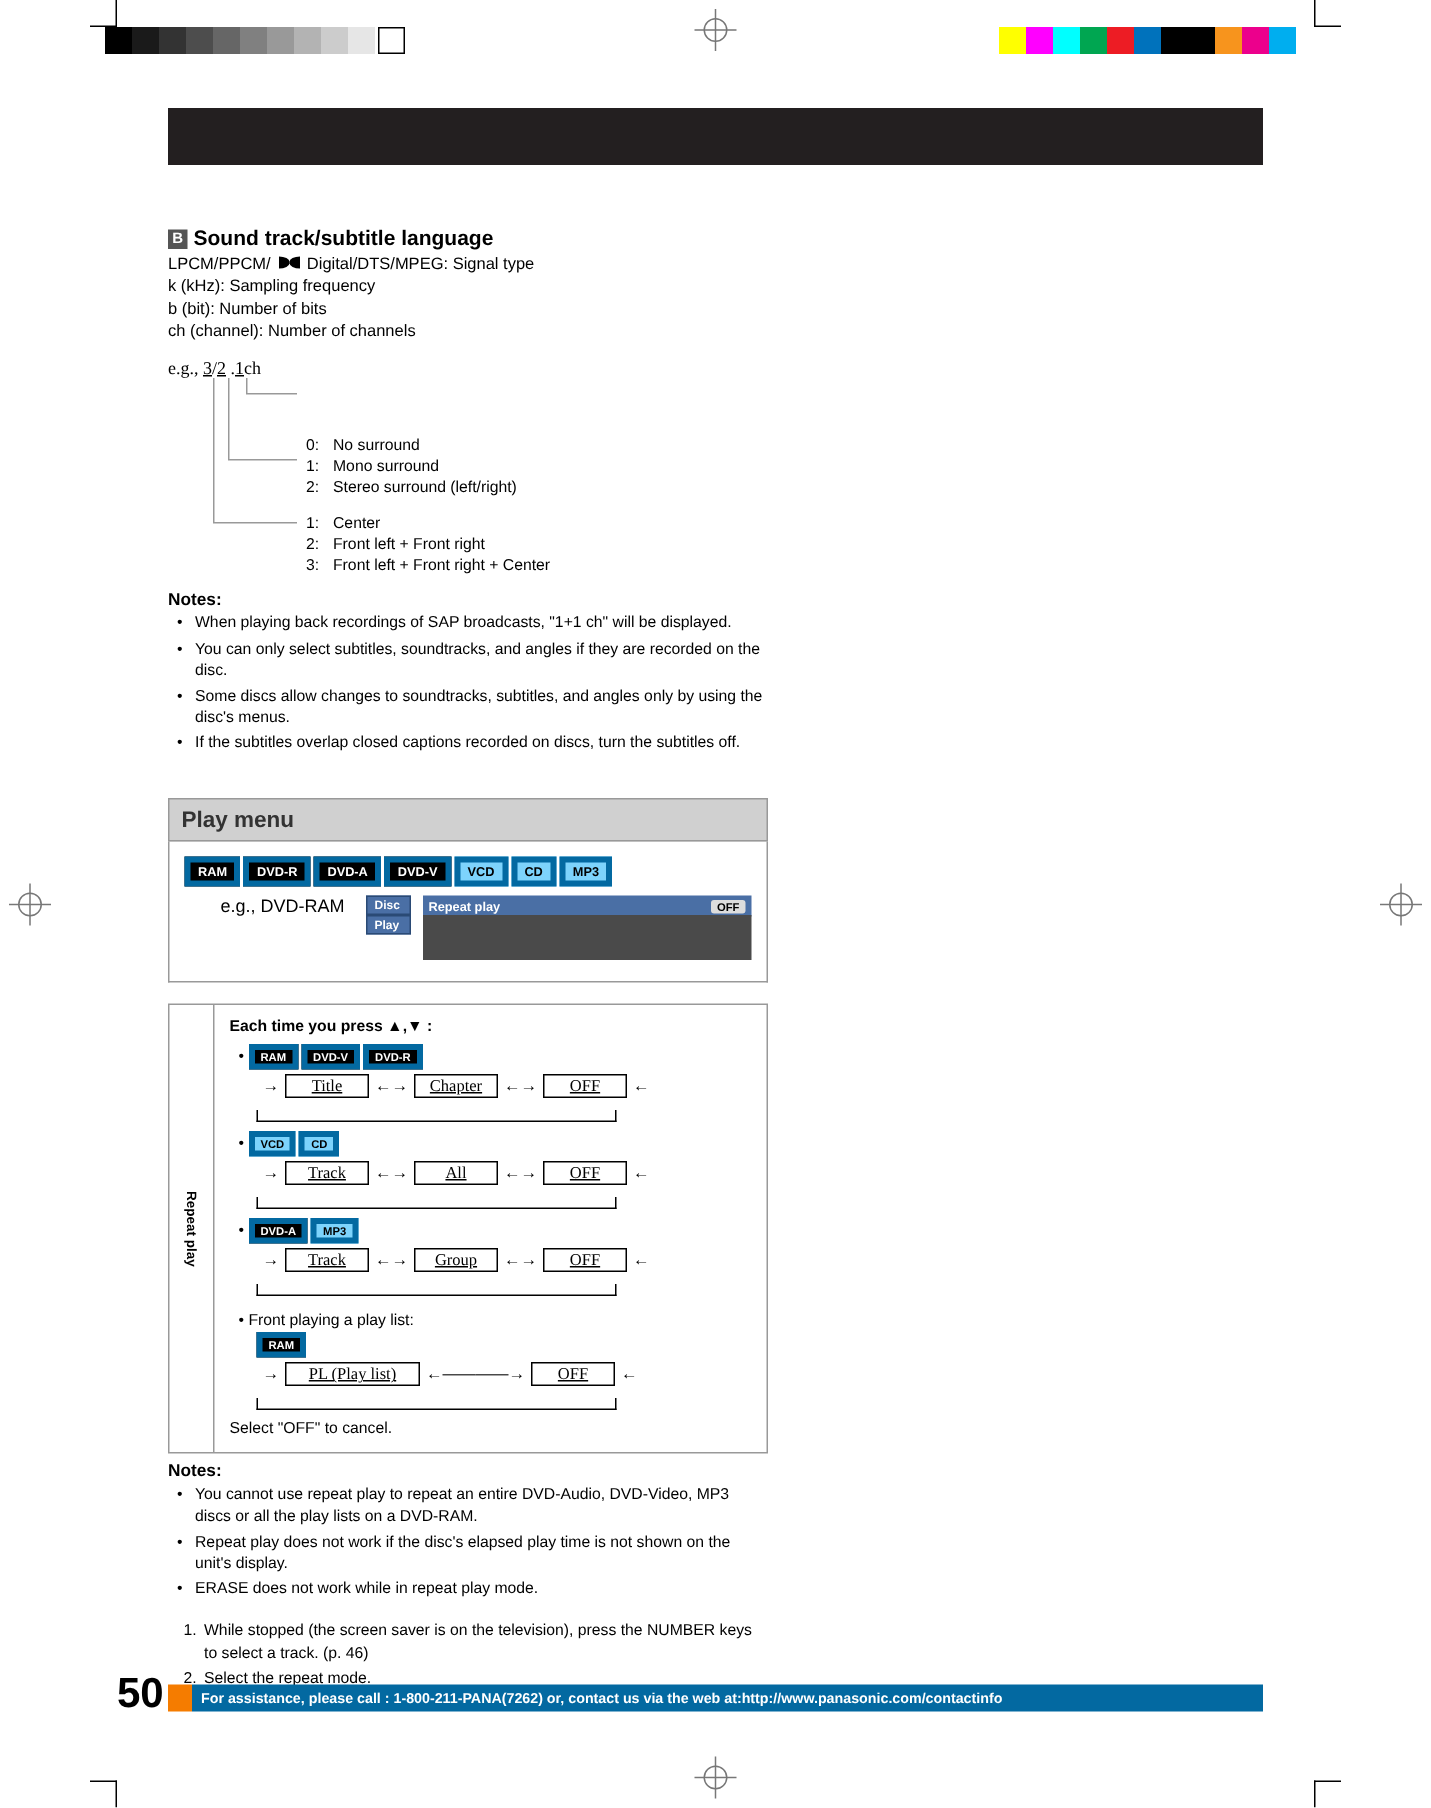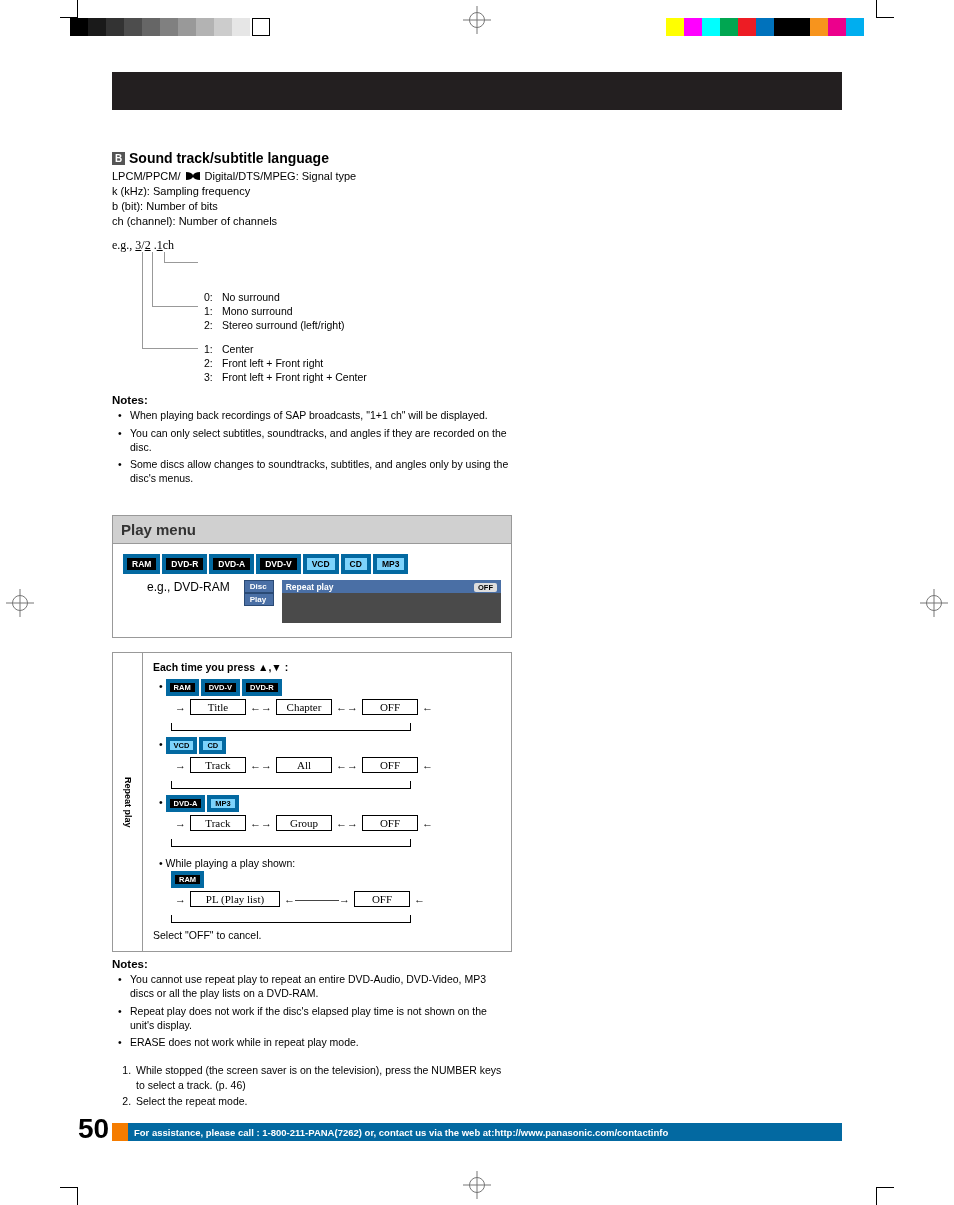--- a/index.html
+++ b/index.html
@@ -77,21 +77,21 @@
   .repeat-panel { flex:1; background:#4a6fa5; color:#fff; font-size:8.5px; font-weight:bold; display:flex; align-items:center; justify-content:space-between; padding:2px 4px; height:14px;}
   .repeat-panel .off { background:#ddd; color:#000; font-size:7.5px; padding:0 4px; border-radius:2px;}
   .dark-strip { background:#4a4a4a; height:30px; margin-top:-1px; margin-left:58px;}
 
   .repeat-play-box { border:1px solid #999; margin-top:14px; padding:0; display:flex;}
   .rp-side { width:30px; border-right:1px solid #999; display:flex; align-items:center; justify-content:center;}
   .rp-side span { writing-mode:vertical-rl; transform:rotate(0deg); font-size:9px; font-weight:bold;}
   .rp-content { flex:1; padding:8px 10px 10px 10px;}
   .rp-head { font-size:10.5px; font-weight:normal; margin-bottom:4px;}
   .flow-row { display:flex; align-items:center; margin:3px 0 10px 18px; font-family:"Times New Roman",serif; font-size:11px;}
-  .flow-box { border:1px solid #000; padding:1px 8px; min-width:56px; text-align:center;}
+  .flow-box { border:1px solid #000; padding:1px 8px; min-width:56px; text-align:center;text-decoration:underline;}
   .flow-box.wide { min-width:90px;}
   .arr { margin:0 4px; font-size:11px; font-family:Arial;}
   .loop-under { border:1px solid #000; border-top:none; height:8px; margin:-2px 0 0 18px;}
   .badge-row { margin:6px 0 2px 6px;}
   .cancel-line { font-size:10.5px; margin-top:6px;}
 
   .if-vcd { margin-top:14px;}
   .if-vcd-title { font-weight:bold; font-size:12.5px;}
   .blk-sq { display:inline-block; width:10px; height:10px; background:#000; margin-right:4px; vertical-align:0;}
   .if-vcd ol { margin:4px 0 0 22px; font-size:10.5px; line-height:1.4;}
@@ -180,20 +180,21 @@
     <div class="defs" style="top:104px;"><span class="def-num">1:</span><span>Center</span></div>
     <div class="defs" style="top:118px;"><span class="def-num">2:</span><span>Front left + Front right</span></div>
     <div class="defs" style="top:132px;"><span class="def-num">3:</span><span>Front left + Front right + Center</span></div>
   </div>
 
   <div class="notes-title">Notes:</div>
   <ul class="notes">
     <li>When playing back recordings of SAP broadcasts, "1+1 ch" will be displayed.</li>
     <li>You can only select subtitles, soundtracks, and angles if they are recorded on the disc.</li>
     <li>Some discs allow changes to soundtracks, subtitles, and angles only by using the disc's menus.</li>
+    <li>If the subtitles overlap closed captions recorded on discs, turn the subtitles off.</li>
   </ul>
 
   <div class="play-menu-block">
     <div class="pm-head">
       <div class="pm-head-title">Play menu</div>
     </div>
     <div class="pm-body">
       <div class="badges" id="pm-badges"><span class="badge bk">RAM</span><span class="badge bk">DVD-R</span><span class="badge bk">DVD-A</span><span class="badge bk">DVD-V</span><span class="badge wt">VCD</span><span class="badge wt">CD</span><span class="badge wt">MP3</span></div>
       <div class="sub-box-row" style="margin-left:24px;">
         <span class="eg-ram">e.g., DVD-RAM</span>
@@ -249,21 +250,21 @@
           <span class="arr">→</span>
             <div class="flow-box">Track</div>
           <span class="arr">←→</span>
             <div class="flow-box">Group</div>
           <span class="arr">←→</span>
             <div class="flow-box">OFF</div>
             <span class="arr">←</span>
         </div>
         <div class="loop-under" style="width:240px;"></div>
 
-        <div style="font-size:10.5px; margin:10px 0 2px 6px;">• <span>While playing a play shown:</span></div>
+        <div style="font-size:10.5px; margin:10px 0 2px 6px;">• <span>Front playing a play list:</span></div>
         <div class="badge-row" style="margin-top:0;" id="row4b"><span class="badge bk" style="font-size: 7.5px; padding: 0px 4px; margin-left: 12px;">RAM</span></div>
         <div class="flow-row">
           <span class="arr">→</span>
             <div class="flow-box wide">PL (Play list)</div>
           <span class="arr">←————→</span>
             <div class="flow-box">OFF</div>
             <span class="arr">←</span>
         </div>
         <div class="loop-under" style="width:240px;"></div>
 

